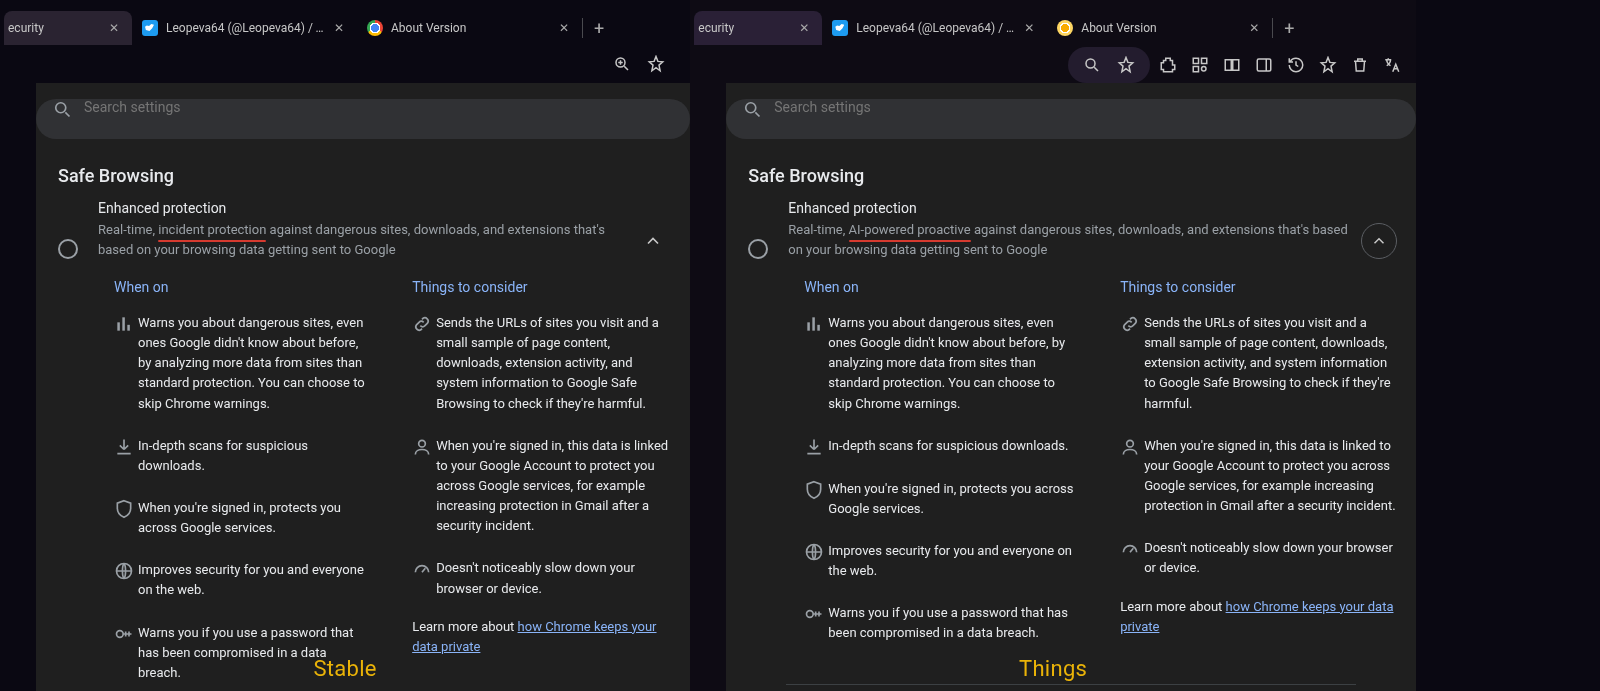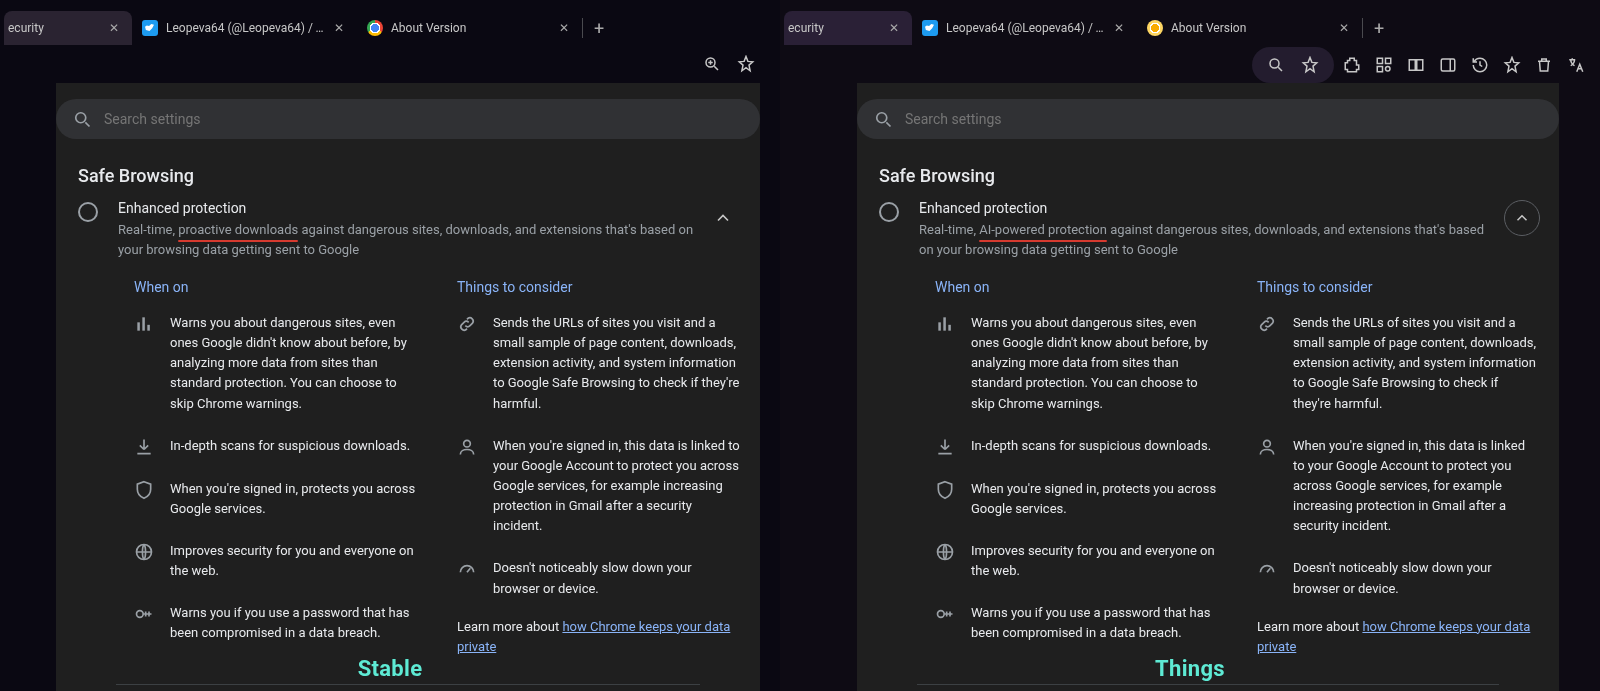--- a/index.html
+++ b/index.html
@@ -1,17 +1,17 @@
 <!DOCTYPE html>
 <html><head>
 <meta charset="utf-8">
 <style>
 *{margin:0;padding:0;box-sizing:border-box;font-family:"Segoe UI",Roboto,Arial,sans-serif;-webkit-font-smoothing:antialiased}
 body{background:#0a0812;width:1600px;height:691px;overflow:hidden;position:relative}
-.panes{display:flex;width:1600px;height:691px}
+.panes{display:flex;width:1416px;height:691px}
 .pane{height:691px;position:relative}
 .left{width:780px}
 .right{width:820px;background:#0e0b14}
 .tabstrip{height:45px;display:flex;align-items:flex-end;padding:0 4px;position:relative}
 .tab{height:34px;border-radius:8px 8px 0 0;display:flex;align-items:center;padding:0 10px;font-size:12px;color:#c7c7c7;max-width:225px;min-width:0;position:relative}
 .tab.active{background:#2a2331}
 .right .tab.active{background:#2a2036}
 .tab .favicon{width:16px;height:16px;margin-right:8px;flex:none}
 .tab .title{white-space:nowrap;overflow:hidden;text-overflow:ellipsis;flex:1}
 .tab .close{width:16px;height:16px;display:flex;align-items:center;justify-content:center;color:#aaa;font-size:12px;margin-left:6px;flex:none}
@@ -21,44 +21,44 @@
 .right .addrbar{height:40px}
 .oBox{display:flex;align-items:center;gap:6px;padding:4px 10px;border-radius:18px}
 .right .oBox{background:#231c2e}
 .iconbtn{width:28px;height:28px;display:flex;align-items:center;justify-content:center;color:#c7c7c7}
 .iconbtn svg{width:18px;height:18px}
 .content{position:absolute;left:0;right:0;top:83px;bottom:0;display:flex;justify-content:center}
 .page{background:#1f1f1f;width:100%;max-width:740px;color:#e8eaed;padding:0;position:relative}
 .left .page{max-width:704px;margin-left:36px}
 .right .page{max-width:702px;margin-left:36px}
 .searchwrap{padding:16px 0 8px 0}
-.searchbox{background:#303134;border-radius:22px;height:40px;display:flex;align-items:center;padding:0 16px;gap:12px;color:#9aa0a6}
+.searchbox{background:#303134;border-radius:22px;height:40px;display:flex;align-items:flex-start;padding:0 16px;gap:12px;color:#9aa0a6}
 .searchbox svg{width:20px;height:20px}
 .searchbox input{flex:1;background:transparent;border:0;outline:0;color:#e8eaed;font-size:14px}
 .section-h{font-size:18px;font-weight:500;color:#e8eaed;padding:18px 0 10px 22px}
-.radio-row{display:flex;align-items:flex-start;padding:4px 19px 12px 22px;position:relative}
+.radio-row{display:flex;align-items:flex-end;padding:4px 19px 12px 22px;position:relative}
 .radio{width:20px;height:20px;border:2px solid #9aa0a6;border-radius:50%;flex:none;margin-top:2px;margin-right:20px}
 .opt-body{flex:1}
 .opt-title{font-size:14px;color:#e8eaed;margin-bottom:4px}
 .opt-sub{font-size:13px;color:#9aa0a6;line-height:1.5}
 .expand{width:36px;height:36px;display:flex;align-items:center;justify-content:center;color:#c7c7c7;margin-left:8px;flex:none}
 .right .expand{border:1px solid #5b5e63;border-radius:50%;margin-top:0}
 .under{display:inline-block;position:relative}
 .under::after{content:"";position:absolute;left:0;right:0;bottom:-2px;height:2px;background:#d63a2f;border-radius:1px}
 .cols{display:flex;gap:40px;padding:8px 20px 0 78px}
 .col{flex:1;min-width:0}
 .col-h{color:#8ab4f8;font-size:14px;margin-bottom:18px}
-.bullet{display:flex;gap:16px;margin-bottom:22px}
+.bullet{display:flex;gap:4px;margin-bottom:22px}
 .bullet .bi{width:20px;height:20px;flex:none;color:#9aa0a6;margin-top:1px}
 .bullet .bi svg{width:20px;height:20px}
 .bullet .bt{font-size:13px;color:#e8eaed;line-height:1.55}
 .learn{font-size:13px;color:#e8eaed;line-height:1.55;margin-top:-4px}
 .learn a{color:#8ab4f8;text-decoration:underline}
 .divider{height:1px;background:#3c4043;margin:18px 60px 0 60px}
-.version-label{position:absolute;left:50%;transform:translateX(-50%);bottom:10px;font-size:22px;font-weight:700;color:#5eead4;letter-spacing:.3px}
+.version-label{position:absolute;left:50%;transform:translateX(-50%);bottom:10px;font-size:22px;font-weight:400;color:#eab308;letter-spacing:.3px}
 .favicon-chrome{display:inline-block;width:16px;height:16px;border-radius:50%;background:
  radial-gradient(circle at 50% 50%,#4285f4 0 4px,#fff 4px 5.5px,transparent 5.5px),
  conic-gradient(#ea4335 0 120deg,#fbbc05 120deg 240deg,#34a853 240deg 360deg)}
 .favicon-canary{display:inline-block;width:16px;height:16px;border-radius:50%;background:
  radial-gradient(circle at 50% 50%,#f9ab00 0 4px,#fff 4px 5.5px,transparent 5.5px),#fdd663}
 .favicon-tw{display:inline-block;width:16px;height:16px;background:#1d9bf0;border-radius:3px;position:relative}
 .favicon-tw::after{content:"";position:absolute;left:3px;top:4px;width:9px;height:7px;background:#fff;clip-path:polygon(0 40%,20% 20%,45% 30%,70% 0,100% 10%,80% 60%,50% 100%,10% 85%)}
 .trailbar{display:flex;align-items:center;gap:4px}
 </style>
 </head>
@@ -112,21 +112,21 @@
             <input placeholder="Search settings" style="">
           </div>
         </div>
         <div class="section-h">Safe Browsing</div>
 
         <div class="radio-row">
           <div class="radio"></div>
           <div class="opt-body">
             <div class="opt-title">Enhanced protection</div>
             <div class="opt-sub">
-              <span>Real-time, </span><span class="under">proactive downloads</span><span> against dangerous sites, downloads, and extensions that's based on your browsing data getting sent to Google</span>
+              <span>Real-time, </span><span class="under">incident protection</span><span> against dangerous sites, downloads, and extensions that's based on your browsing data getting sent to Google</span>
             </div>
           </div>
           <div class="expand">
             <svg viewBox="0 0 24 24" width="20" height="20" fill="none" stroke="currentColor" stroke-width="2">
                 <path d="M6 15l6-6 6 6"></path>
               </svg>
           </div>
         </div>
 
         <div class="cols">
@@ -291,21 +291,21 @@
             <input placeholder="Search settings" style="">
           </div>
         </div>
         <div class="section-h">Safe Browsing</div>
 
         <div class="radio-row">
           <div class="radio"></div>
           <div class="opt-body">
             <div class="opt-title">Enhanced protection</div>
             <div class="opt-sub">
-              <span>Real-time, </span><span class="under">AI-powered protection</span><span> against dangerous sites, downloads, and extensions that's based on your browsing data getting sent to Google</span>
+              <span>Real-time, </span><span class="under">AI-powered proactive</span><span> against dangerous sites, downloads, and extensions that's based on your browsing data getting sent to Google</span>
             </div>
           </div>
           <div class="expand">
             <svg viewBox="0 0 24 24" width="18" height="18" fill="none" stroke="currentColor" stroke-width="2">
                 <path d="M6 15l6-6 6 6"></path>
               </svg>
           </div>
         </div>
 
         <div class="cols">

